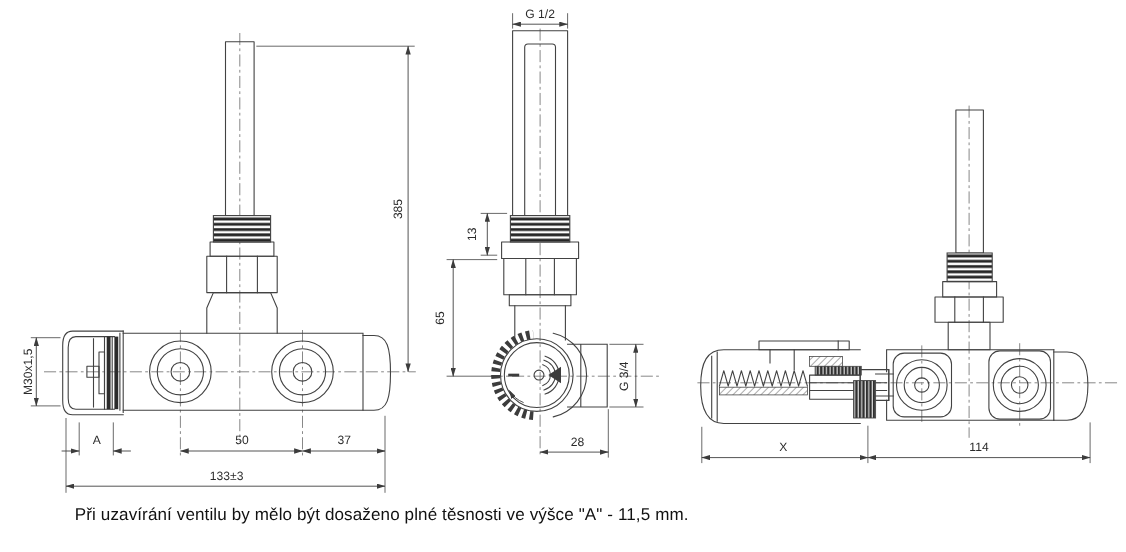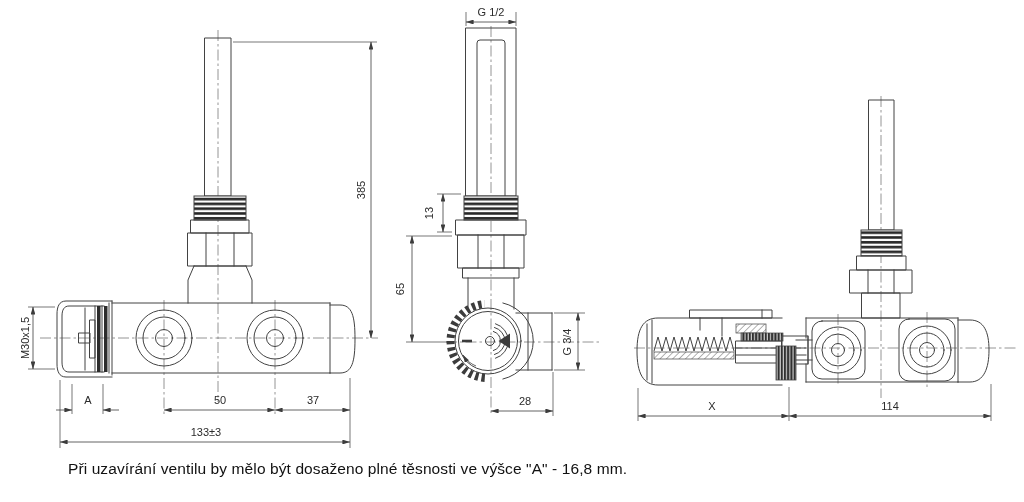--- a/index.html
+++ b/index.html
@@ -193,14 +193,14 @@
     <g>
       <path class="ext" d="M638,388 V421 M789,387 V421 M991,384 V421"></path>
       <path class="dim" d="M638,416 H789" marker-start="url(#arr)" marker-end="url(#arr)"></path>
       <text class="dimtxt" x="712" y="410" text-anchor="middle">X</text>
       <path class="dim" d="M789,416 H991" marker-start="url(#arr)" marker-end="url(#arr)"></path>
       <text class="dimtxt" x="890" y="410" text-anchor="middle">114</text>
     </g>
   </g>
 </svg>
 
-<div class="caption">Při uzavírání ventilu by mělo být dosaženo plné těsnosti ve výšce "A" - 16,8 mm.</div>
+<div class="caption">Při uzavírání ventilu by mělo být dosaženo plné těsnosti ve výšce "A" - 11,5 mm.</div>
 </div>
 
 </body></html>

